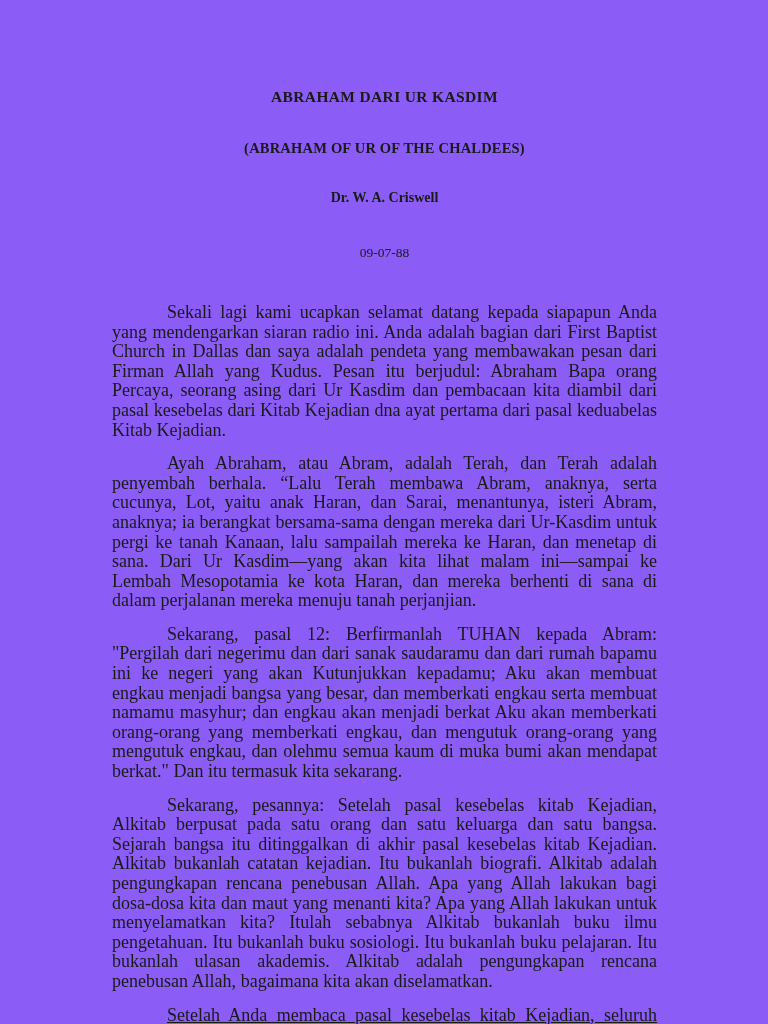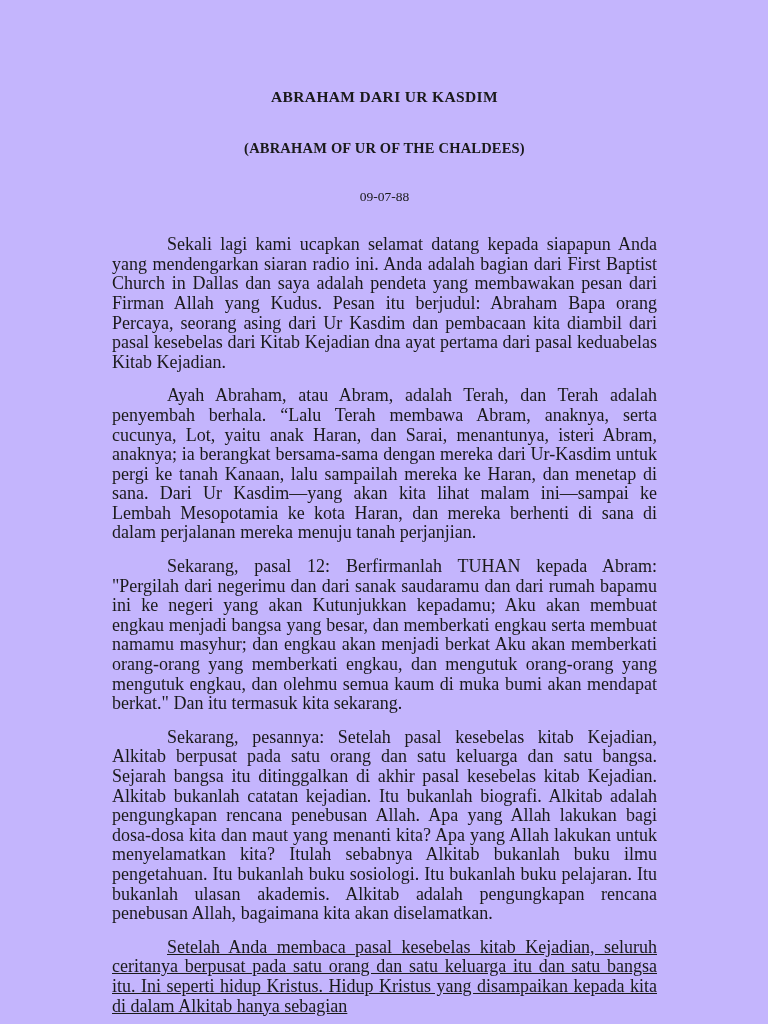--- a/index.html
+++ b/index.html
@@ -11,21 +11,21 @@
     width: 768px;
     height: 1024px;
     font-family: "Liberation Serif", "DejaVu Serif", serif;
     color: #1a1a1a;
     overflow: hidden;
   }
   .page {
     position: relative;
     width: 768px;
     height: 1024px;
-    background: #c4b5fd;
+    background: #8b5cf6;
     box-sizing: border-box;
     padding: 0;
   }
   .content {
     position: absolute;
     left: 112px;
     top: 0;
     width: 545px;
   }
   .title-block {
@@ -57,21 +57,21 @@
   .doc-reference {
     font-size: 13.5px;
     font-weight: normal;
     margin: 0;
     padding-top: 22px;
     line-height: 1.2;
   }
   .doc-date {
     font-size: 13.5px;
     font-weight: normal;
-    margin: 4px;
+    margin: 16px;
     padding-top: 22px;
     line-height: 1.2;
   }
   .body-text {
     padding-top: 26px;
   }
   .para {
     font-size: 18px;
     line-height: 19.6px;
     text-align: justify;
@@ -88,20 +88,21 @@
 </style>
 </head>
 <body>
 
 <div class="page">
   <div class="content">
 
     <div class="title-block">
       <h1 class="doc-title">ABRAHAM DARI UR KASDIM</h1>
       <h2 class="doc-subtitle">(ABRAHAM OF UR OF THE CHALDEES)</h2>
+      <div class="doc-author">Dr. W. A. Criswell</div>
       <div class="doc-date">09-07-88</div>
     </div>
 
     <div class="body-text">
       <p class="para">Sekali lagi kami ucapkan selamat datang kepada siapapun Anda yang mendengarkan siaran radio ini. Anda adalah bagian dari First Baptist Church in Dallas dan saya adalah pendeta yang membawakan pesan dari Firman Allah yang Kudus. Pesan itu berjudul: Abraham Bapa orang Percaya, seorang asing dari Ur Kasdim dan pembacaan kita diambil dari pasal kesebelas dari Kitab Kejadian dna ayat pertama dari pasal keduabelas Kitab Kejadian.</p>
       <p class="para">Ayah Abraham, atau Abram, adalah Terah, dan Terah adalah penyembah berhala. “Lalu Terah membawa Abram, anaknya, serta cucunya, Lot, yaitu anak Haran, dan Sarai, menantunya, isteri Abram, anaknya; ia berangkat bersama-sama dengan mereka dari Ur-Kasdim untuk pergi ke tanah Kanaan, lalu sampailah mereka ke Haran, dan menetap di sana. Dari Ur Kasdim—yang akan kita lihat malam ini—sampai ke Lembah Mesopotamia ke kota Haran, dan mereka berhenti di sana di dalam perjalanan mereka menuju tanah perjanjian.</p>
       <p class="para">Sekarang, pasal 12: Berfirmanlah TUHAN kepada Abram: "Pergilah dari negerimu dan dari sanak saudaramu dan dari rumah bapamu ini ke negeri yang akan Kutunjukkan kepadamu; Aku akan membuat engkau menjadi bangsa yang besar, dan memberkati engkau serta membuat namamu masyhur; dan engkau akan menjadi berkat Aku akan memberkati orang-orang yang memberkati engkau, dan mengutuk orang-orang yang mengutuk engkau, dan olehmu semua kaum di muka bumi akan mendapat berkat." Dan itu termasuk kita sekarang.</p>
       <p class="para">Sekarang, pesannya: Setelah pasal kesebelas kitab Kejadian, Alkitab berpusat pada satu orang dan satu keluarga dan satu bangsa. Sejarah bangsa itu ditinggalkan di akhir pasal kesebelas kitab Kejadian. Alkitab bukanlah catatan kejadian. Itu bukanlah biografi. Alkitab adalah pengungkapan rencana penebusan Allah. Apa yang Allah lakukan bagi dosa-dosa kita dan maut yang menanti kita? Apa yang Allah lakukan untuk menyelamatkan kita? Itulah sebabnya Alkitab bukanlah buku ilmu pengetahuan. Itu bukanlah buku sosiologi. Itu bukanlah buku pelajaran. Itu bukanlah ulasan akademis. Alkitab adalah pengungkapan rencana penebusan Allah, bagaimana kita akan diselamatkan.</p>
       <p class="para">Setelah Anda membaca pasal kesebelas kitab Kejadian, seluruh ceritanya berpusat pada satu orang dan satu keluarga itu dan satu bangsa itu. Ini seperti hidup Kristus. Hidup Kristus yang disampaikan kepada kita di dalam Alkitab hanya sebagian</p>
     </div>

